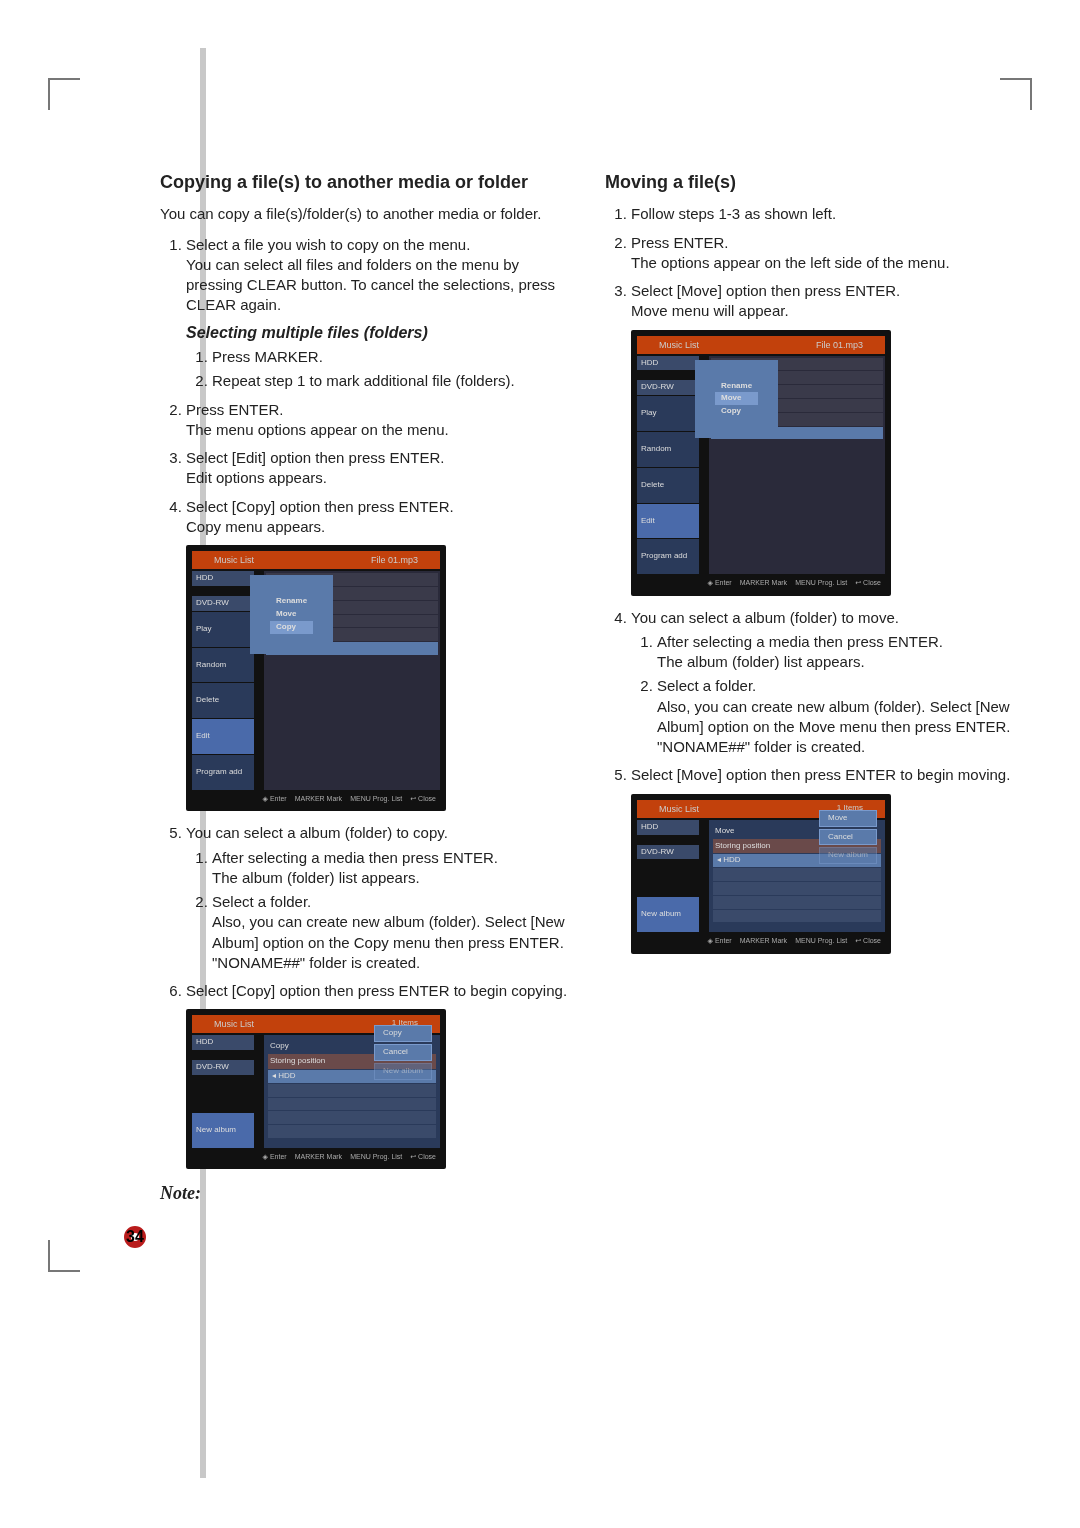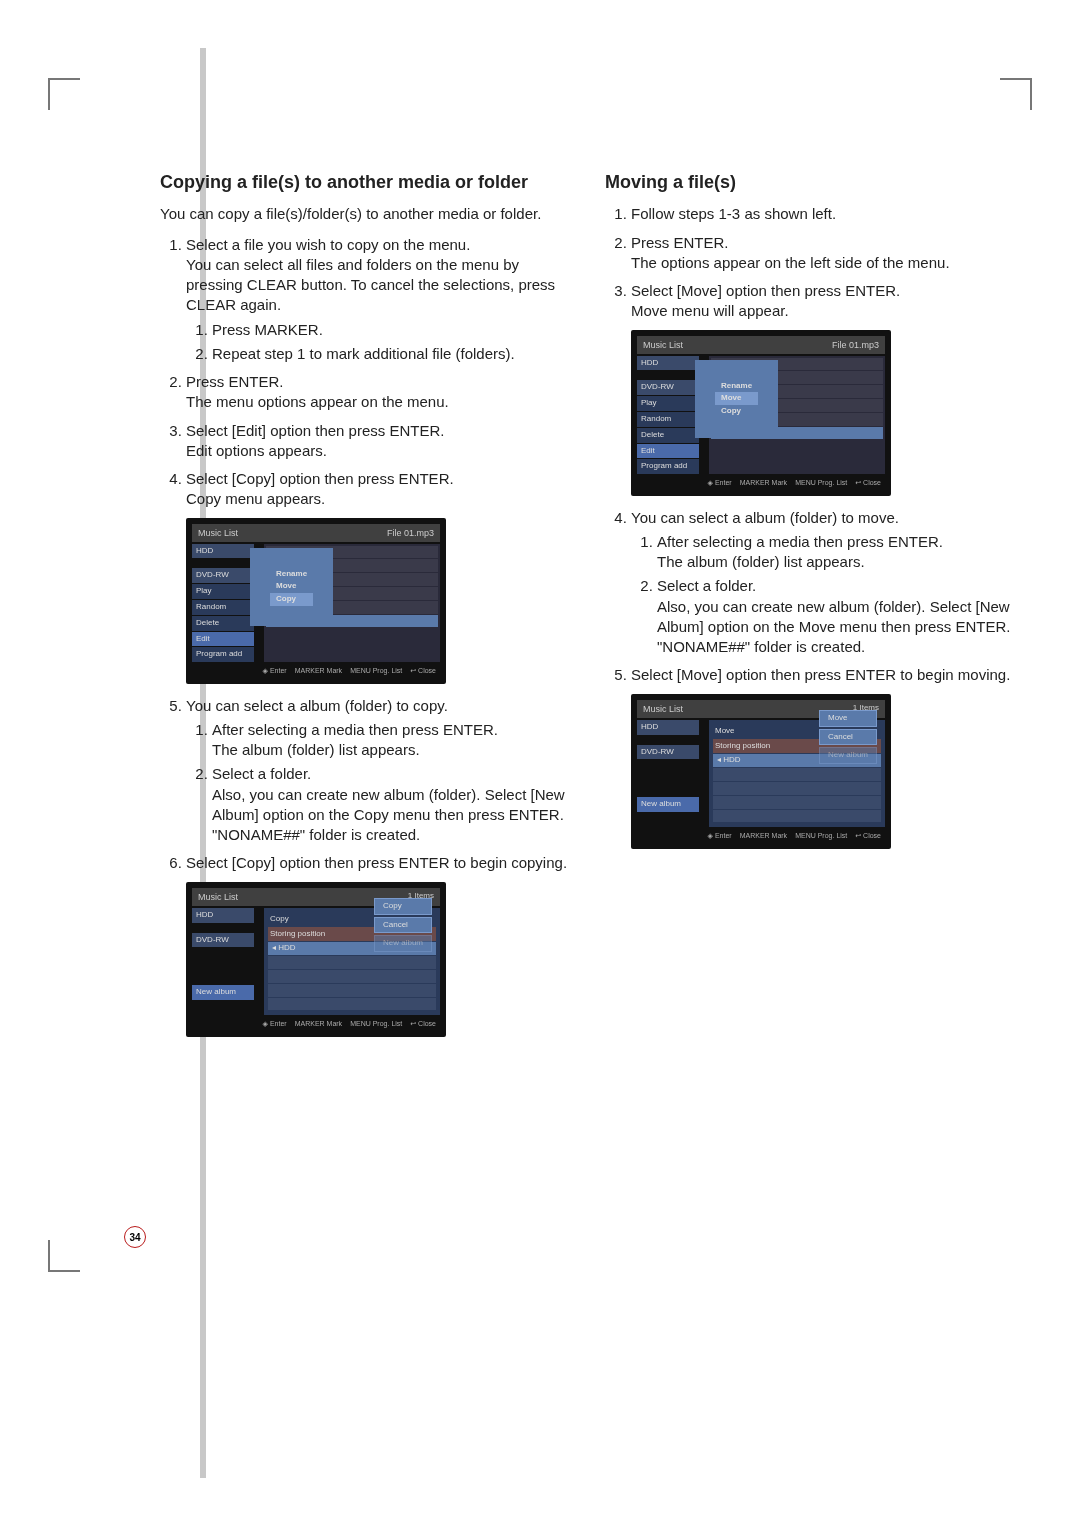--- a/index.html
+++ b/index.html
@@ -45,46 +45,46 @@
     .note-label { font-family: "Times New Roman", serif; font-style:italic; font-weight:bold; font-size:18px; margin-top:12px; }
     .screenshot {
       width: 260px;
       margin: 8px 0 12px 26px;
       background:#111;
       padding:6px;
       border-radius:2px;
       color:#ddd;
       font-size:9px;
     }
-    .ss-header { background:#404040; padding:3px 6px; font-size:9px; color:#ccc; margin-bottom:2px; }
+    .ss-header { background:#c2410c; padding:3px 22px; font-size:9px; color:#ccc; margin-bottom:2px; }
     .ss-body { display:flex; gap:10px; }
     .ss-left { width:62px; display:flex; flex-direction:column; gap:1px; }
     .ss-left .dev { background:#3a4a6a; padding:2px 4px; font-size:8px; }
-    .ss-left .btn { background:#2a3a5a; padding:2px 4px; font-size:8px; }
+    .ss-left .btn { background:#2a3a5a; padding:12px 4px; font-size:8px; }
     .ss-left .btn.sel { background:#4a6aaa; }
     .ss-right { flex:1; background:#2a2a3a; padding:2px; }
     .ss-row { background:#3a3a4a; padding:1px 4px; margin-bottom:1px; font-size:8px; display:flex; align-items:center; gap:3px; }
     .ss-popup { position:relative; }
     .ss-popup-menu { position:absolute; top:30px; left:64px; background:#5a7aaa; padding:20px;font-weight:bold; }
     .ss-popup-menu > div { padding:1px 6px; font-size:8px; }
     .ss-popup-menu > div.sel { background:#7a9acc; }
     .ss-footer { display:flex; gap:8px; justify-content:flex-end; padding:2px 4px; font-size:7px; color:#aaa; margin-top:2px; }
     .ss-copy { position:relative; }
     .ss-copy-pane { background:#2a3a5a; padding:4px; }
     .ss-copy-title { font-size:8px; padding:2px; }
     .ss-copy-row { background:#3a4a6a; padding:1px 4px; margin:1px 0; font-size:8px; }
     .ss-copy-btns { position:absolute; right:14px; top:16px; display:flex; flex-direction:column; gap:2px; }
     .ss-copy-btns > div { background:#5a7aaa; padding:2px 8px; font-size:8px; border:1px solid #7a9acc; }
     .ss-copy-btns > div.dis { opacity:0.5; }
     .ss-items { font-size:8px; color:#ccc; float:right; }
     .fi { width:8px; height:7px; background:#7a7a5a; display:inline-block; }
     .page-num {
       position:absolute; left:124px; bottom:84px;
-      width:22px; height:22px; border:1px solid #b91c1c; border-radius:50%;
-      font-size:10px; display:flex; align-items:center; justify-content:center;
+      width:22px; height:22px; border:7px solid #b91c1c; border-radius:50%;
+      font-size:16px; display:flex; align-items:center; justify-content:center;
       font-weight:bold;
     }
   </style>
 </head>
 <body>
 
 <div class="page-frame">
   <div class="crop-tl"></div>
   <div class="crop-tr"></div>
   <div class="crop-bl"></div>
@@ -93,20 +93,21 @@
   <div class="content">
 
     <div class="col">
       <h3 class="section">Copying a file(s) to another media or folder</h3>
       <p class="para">You can copy a file(s)/folder(s) to another media or folder.</p>
 
       <ol class="main">
         <li>
           <span>Select a file you wish to copy on the menu.</span><br>
           <span>You can select all files and folders on the menu by pressing CLEAR button. To cancel the selections, press CLEAR again.</span>
+          <div class="italic">Selecting multiple files (folders)</div>
           <ol class="sub italic-body">
             <li>
               <span>Press MARKER.</span><br>
             </li>
             <li>Repeat step 1 to mark additional file (folders).</li>
           </ol>
         </li>
         <li>
           <span>Press ENTER.</span><br>
           <span>The menu options appear on the menu.</span>
@@ -224,20 +225,21 @@
           <div class="dis">New album</div>
         </div>
         <div class="ss-footer">
           <span>◈ <span>Enter</span></span>
           <span><span>MARKER</span> <span>Mark</span></span>
           <span><span>MENU</span> <span>Prog. List</span></span>
           <span>↩ <span>Close</span></span>
         </div>
       </div>
 
+      <div class="note-label">Note:</div>
     </div>
 
     <div class="col">
       <h3 class="section">Moving a file(s)</h3>
 
       <ol class="main">
         <li>Follow steps 1-3 as shown left.</li>
         <li>
           <span>Press ENTER.</span><br>
           <span>The options appear on the left side of the menu.</span>

